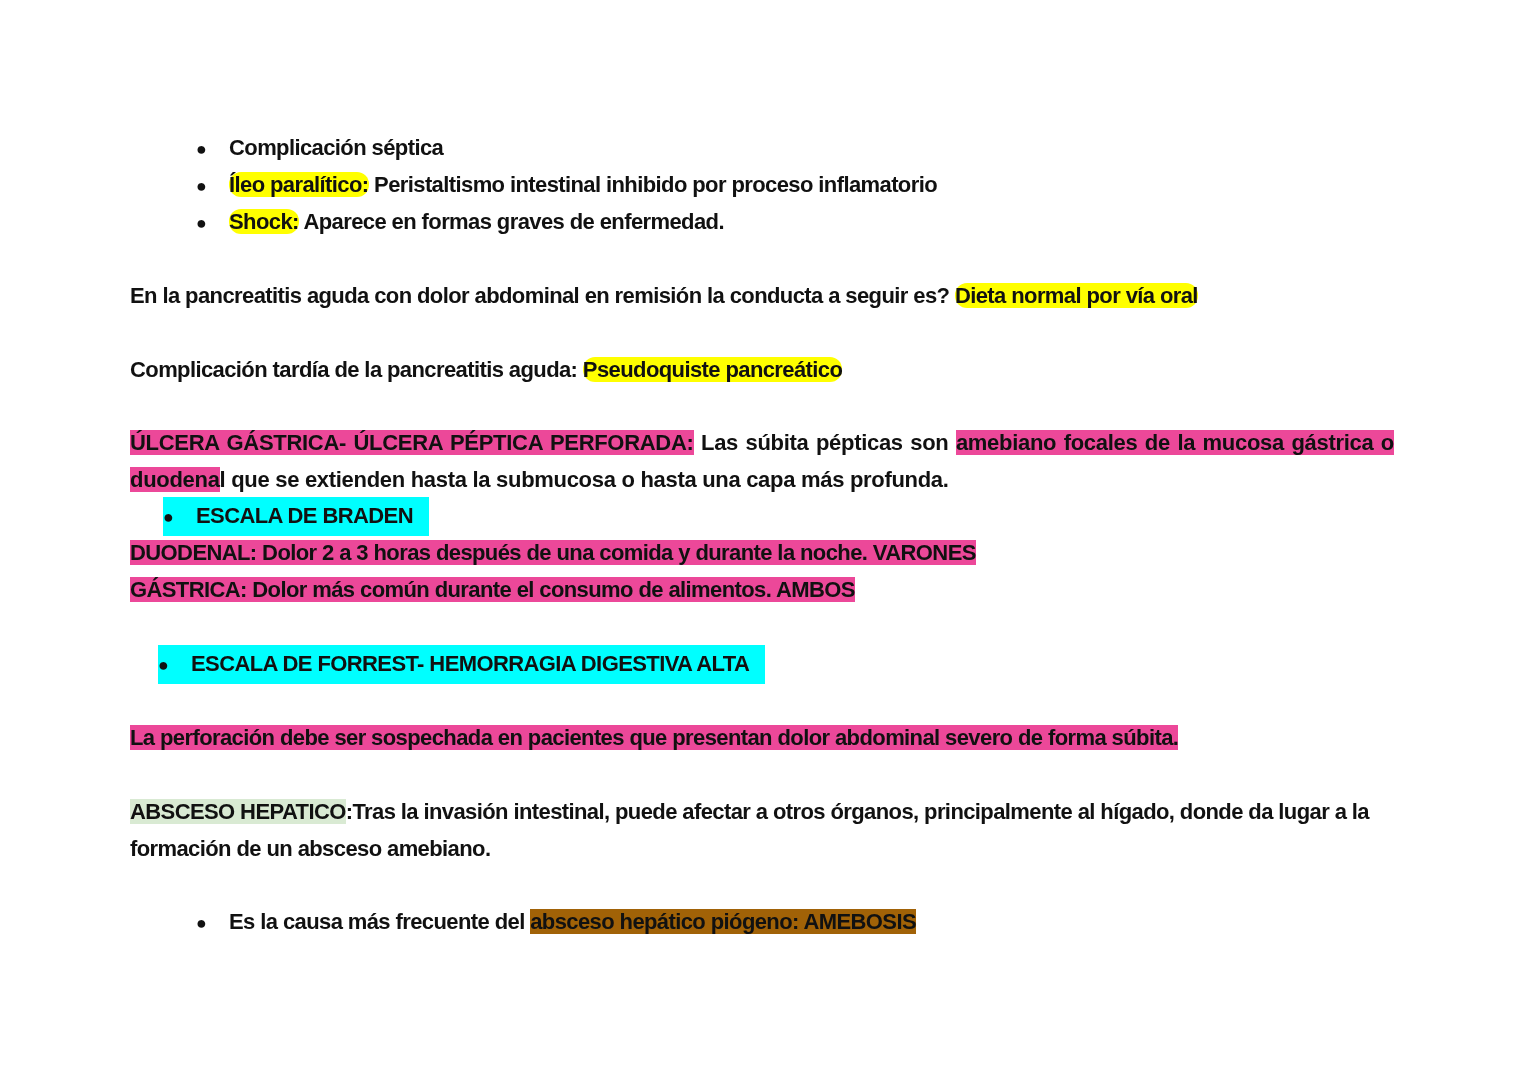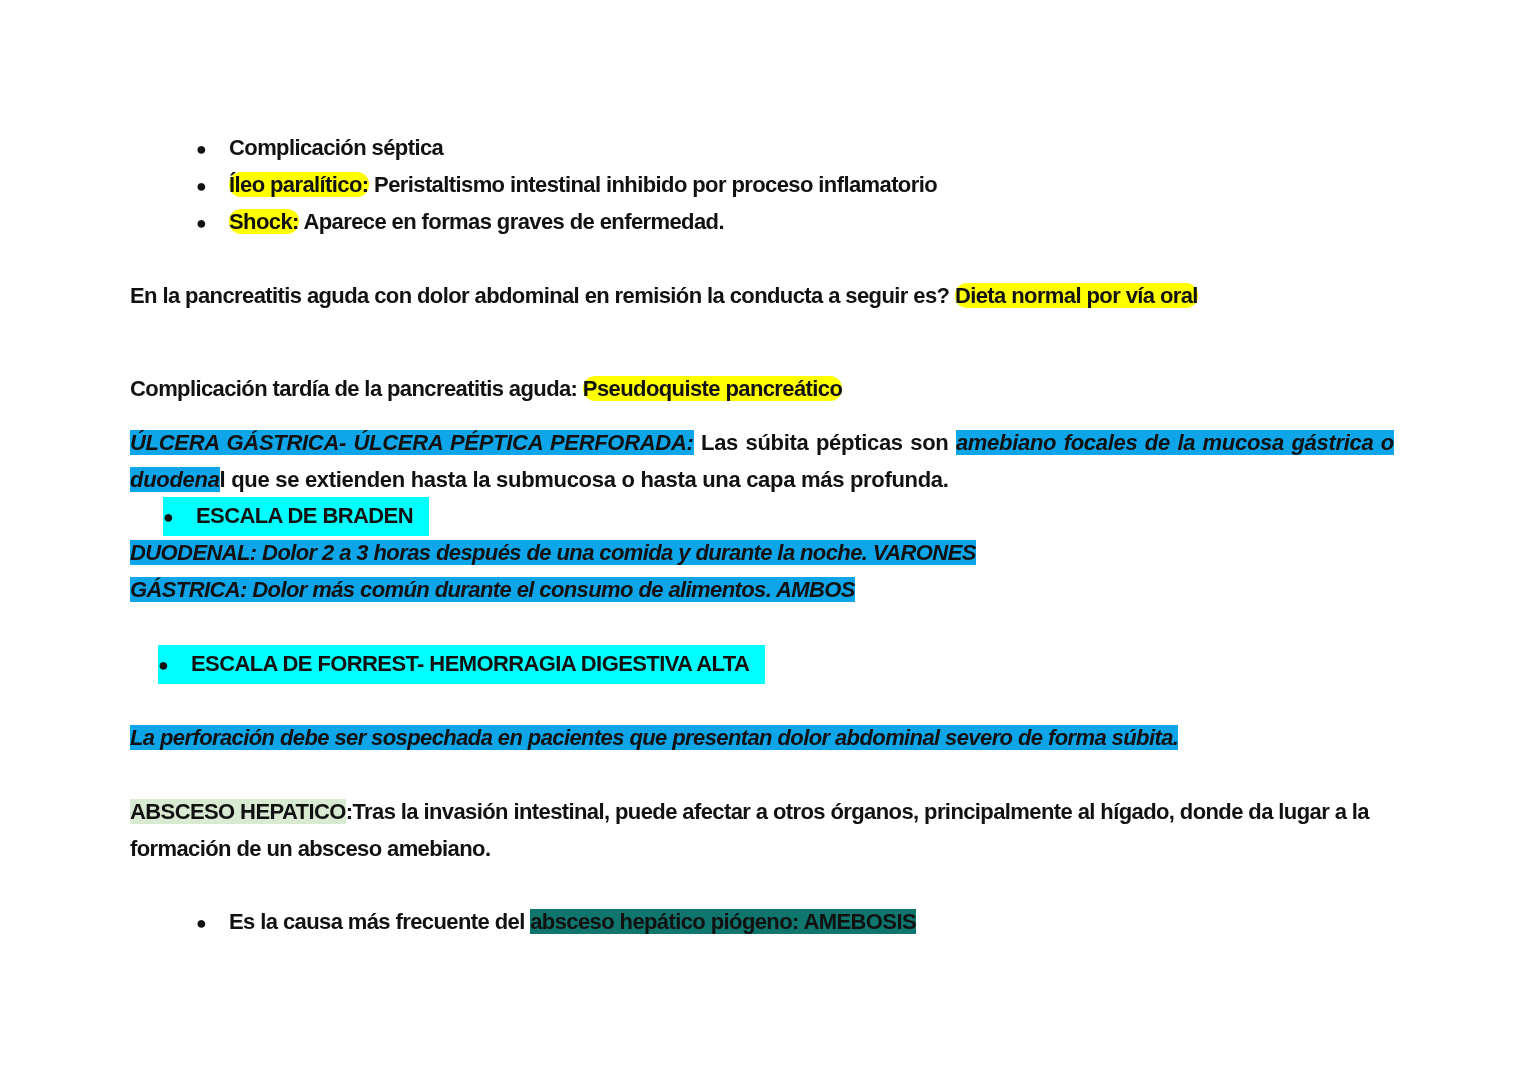--- a/index.html
+++ b/index.html
@@ -17,23 +17,23 @@
       font-weight: bold;
     }
     .line {
       position: absolute;
       font-size: 22px;
       line-height: 37px;
       white-space: nowrap;
       letter-spacing: -0.6px;
     }
     .hl-yellow { background: #ffff00; border-radius: 12px; }
-    .hl-cyan { background: #0ea5e9; font-style: italic; }
+    .hl-cyan { background: #ec4899; }
     .hl-green-light { background: #d9ead3; }
-    .hl-green { background: #0f766e; }
+    .hl-green { background: #a16207; }
     .bullet {
       display: inline-block;
       width: 33px;
       text-indent: 0;
       font-size: 18px;
     }
     .bullet-line {
       left: 163px;
       margin-left: 33px;
     }
@@ -66,21 +66,21 @@
   <span class="bullet">●</span><span class="hl-yellow">Íleo paralítico:</span><span> Peristaltismo intestinal inhibido por proceso inflamatorio</span>
 </div>
 <div class="line bullet-line" style="top:203px;">
   <span class="bullet">●</span><span class="hl-yellow">Shock:</span><span> Aparece en formas graves de enfermedad.</span>
 </div>
 
 <div class="line p" style="top:277px;">
   <span>En la pancreatitis aguda con dolor abdominal en remisión la conducta a seguir es? </span><span class="hl-yellow">Dieta normal por vía oral</span>
 </div>
 
-<div class="line p" style="top:370px;">
+<div class="line p" style="top:351px;">
   <span>Complicación tardía de la pancreatitis aguda: </span><span class="hl-yellow">Pseudoquiste pancreático</span>
 </div>
 
 <div class="justify" style="top:424px;">
   <span class="hl-cyan">ÚLCERA GÁSTRICA- ÚLCERA PÉPTICA PERFORADA:</span><span> Las súbita pépticas son </span><span class="hl-cyan">amebiano focales de la mucosa gástrica o</span>
   <span class="hl-cyan">duodena</span><span>l que se extienden hasta la submucosa o hasta una capa más profunda.</span>
 </div>
 
 <div class="line" style="top:497px; left:163px;">
   <span class="cyan-block"><span class="bullet">●</span><span>ESCALA DE BRADEN</span></span>

